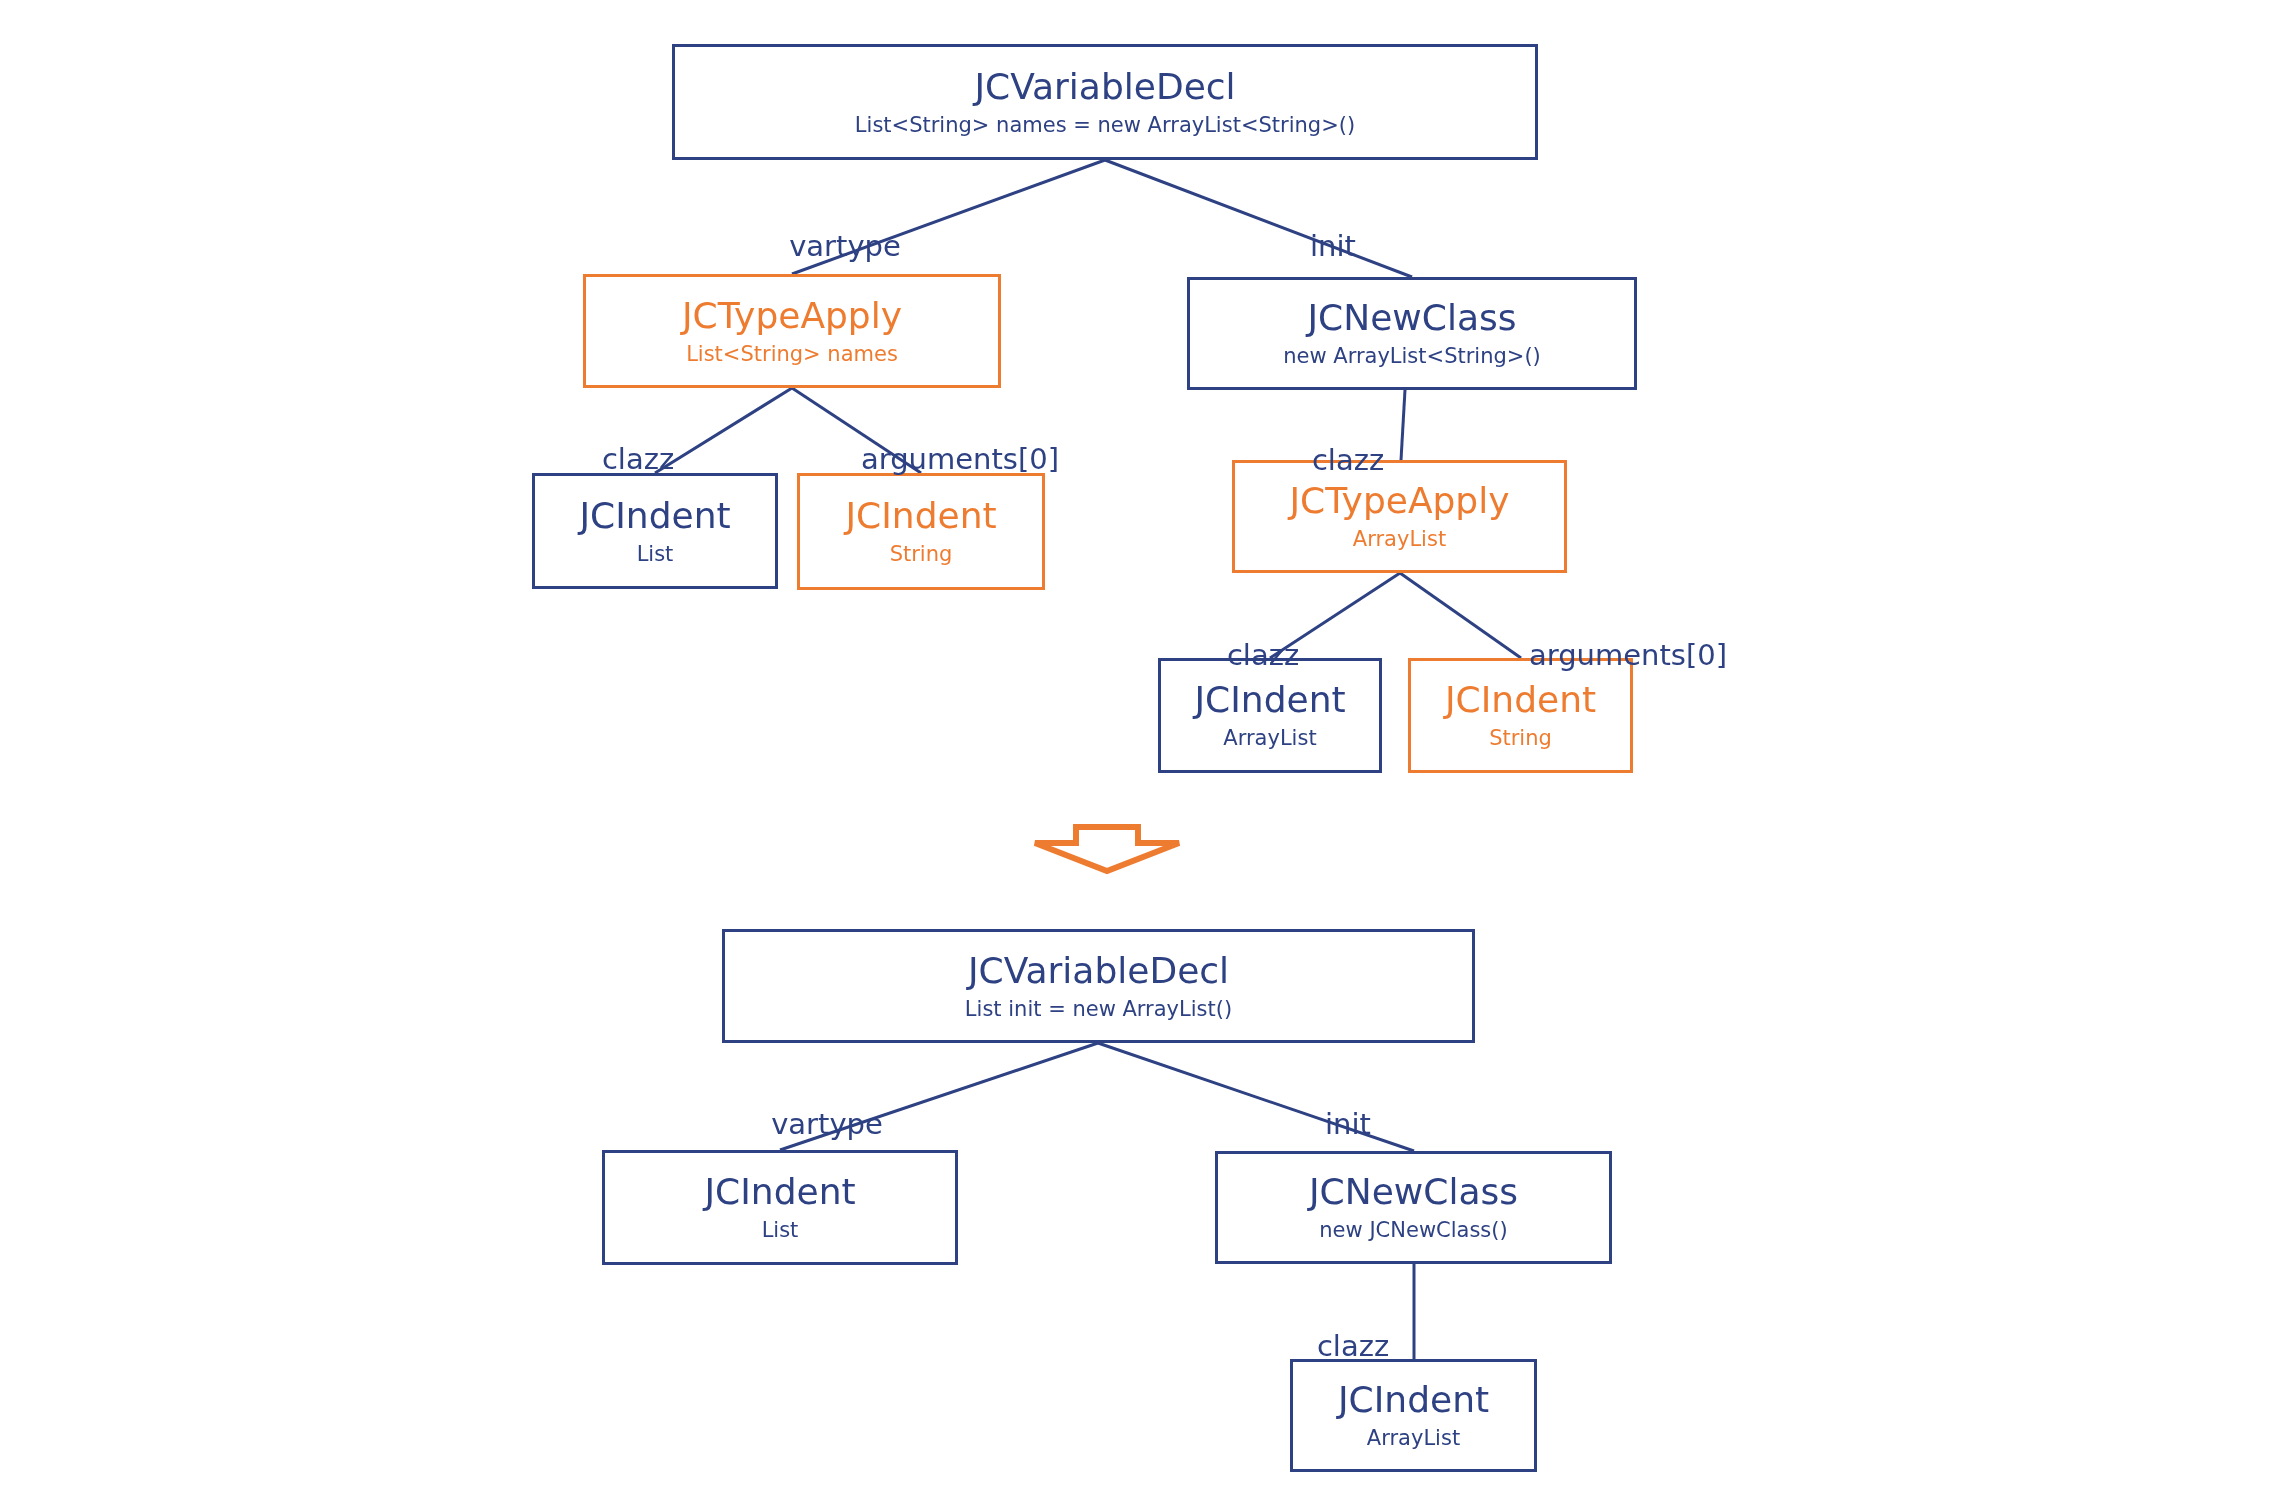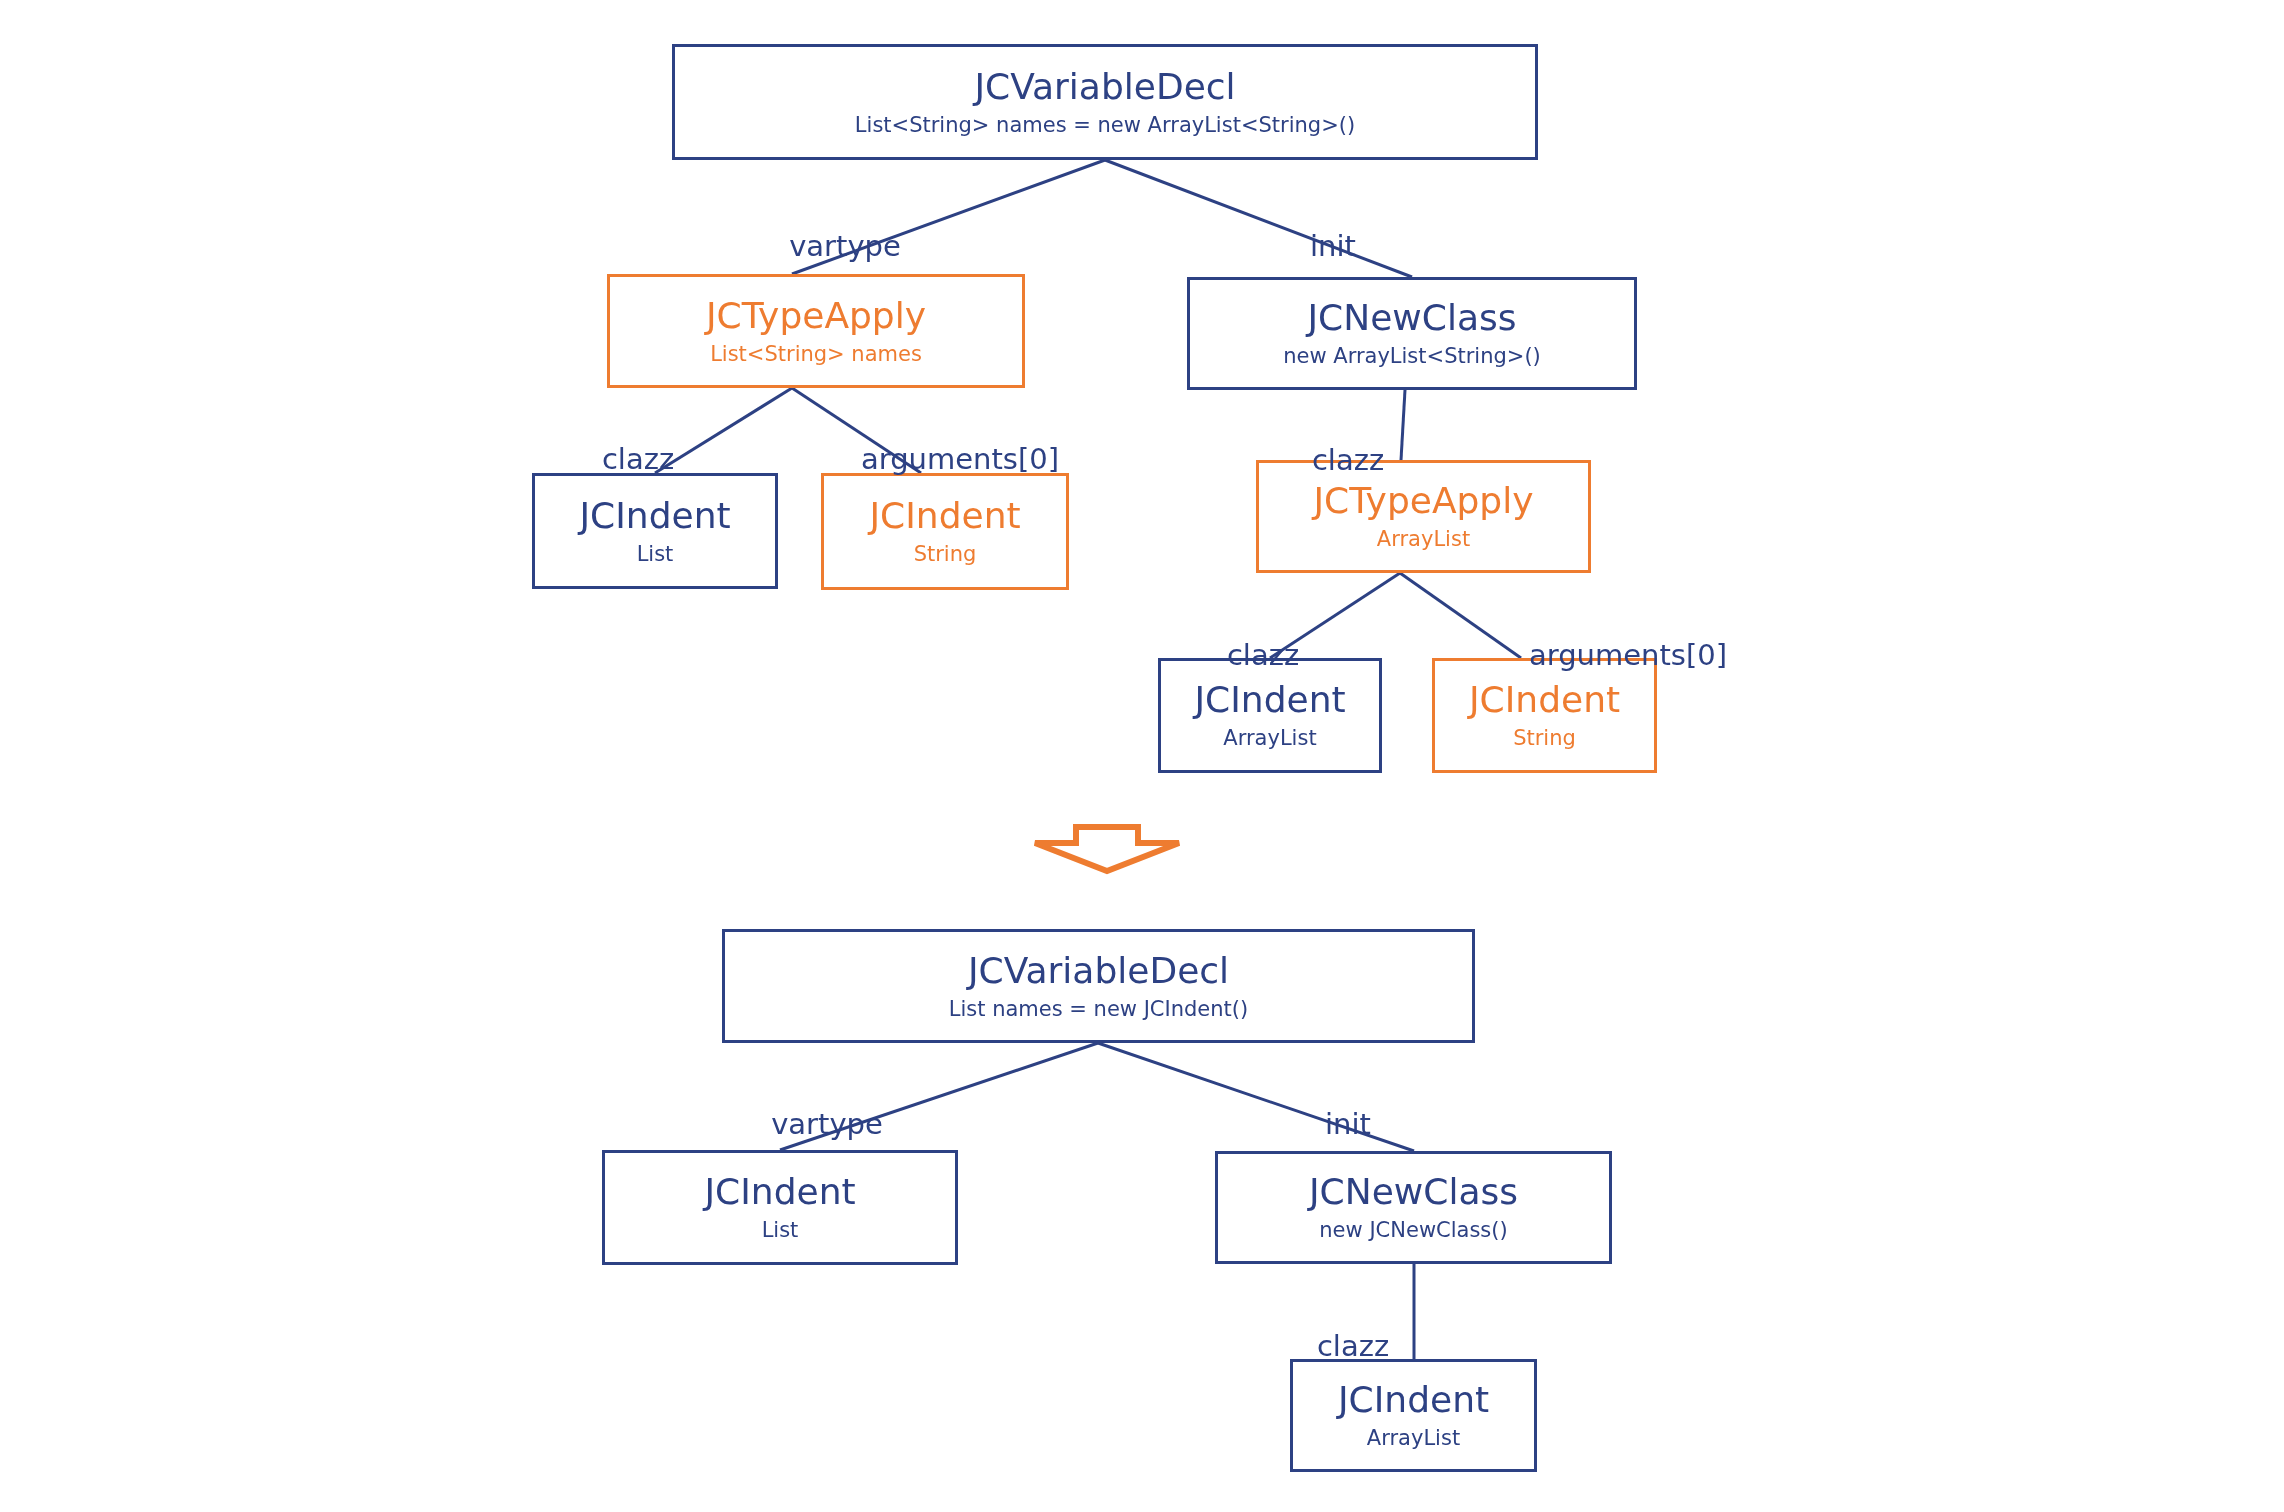--- a/index.html
+++ b/index.html
@@ -30,21 +30,21 @@
     border: 3px solid var(--navy);
     color: var(--navy);
     display: flex;
     flex-direction: column;
     align-items: center;
     justify-content: center;
     gap: 10px;
     text-align: center;
     white-space: nowrap;
   }
-  .node.orange { border-color: var(--orange); color: var(--orange); margin-left: 24px; }
+  .node.orange { border-color: var(--orange); color: var(--orange); }
   .node-title   { font-size: 36px; line-height: 1; }
   .node-subtitle{ font-size: 21px; line-height: 1; }
   .edge-label {
     position: absolute;
     transform: translate(-50%, -50%);
     color: var(--navy);
     font-size: 29px;
     line-height: 1;
     white-space: nowrap;
     margin-top: 38px;
@@ -115,21 +115,21 @@
   <div class="edge-label" style="left:845px;  top:208px">vartype</div>
   <div class="edge-label" style="left:1333px; top:208px">init</div>
   <div class="edge-label" style="left:638px;  top:421px">clazz</div>
   <div class="edge-label" style="left:960px;  top:421px">arguments[0]</div>
   <div class="edge-label" style="left:1348px; top:422px">clazz</div>
   <div class="edge-label" style="left:1263px; top:617px">clazz</div>
   <div class="edge-label" style="left:1628px; top:617px">arguments[0]</div>
 
   <div class="node navy" style="left:722px; top:929px; width:753px; height:114px">
     <div class="node-title">JCVariableDecl</div>
-    <div class="node-subtitle">List names = new JCIndent()</div>
+    <div class="node-subtitle">List init = new ArrayList()</div>
   </div>
 
   <div class="node navy" style="left:602px; top:1150px; width:356px; height:115px">
     <div class="node-title">JCIndent</div>
     <div class="node-subtitle">List</div>
   </div>
 
   <div class="node navy" style="left:1215px; top:1151px; width:397px; height:113px">
     <div class="node-title">JCNewClass</div>
     <div class="node-subtitle">new JCNewClass()</div>

